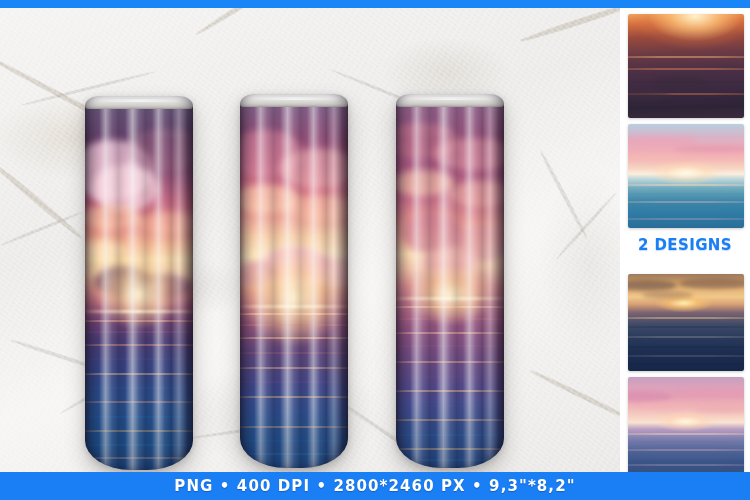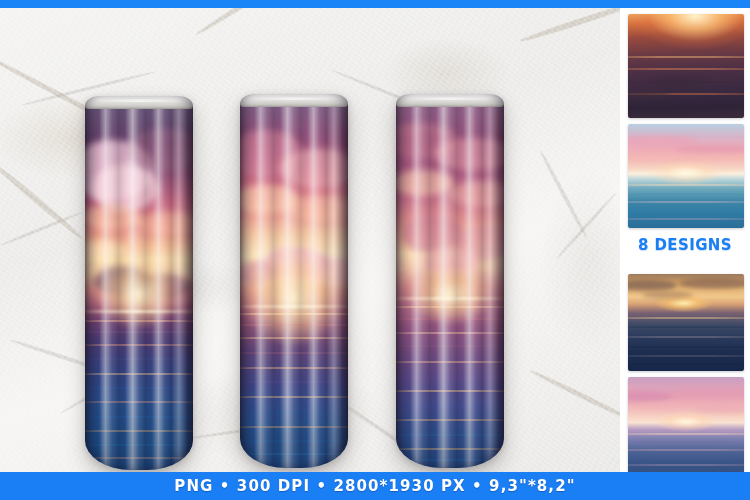--- a/index.html
+++ b/index.html
@@ -424,21 +424,21 @@
       <div class="tcl" style="left:-10%; top:12%; width:70%; height:9%;  background:rgba(240,160,180,.55);"></div>
       <div class="tcl" style="left:40%;  top:20%; width:72%; height:8%;  background:rgba(226,146,170,.48);"></div>
       <div class="tcl" style="left:-6%;  top:30%; width:58%; height:6%;  background:rgba(248,186,186,.50);"></div>
       <div class="trip" style="top:58%; background:rgba(255,220,190,.45);"></div>
       <div class="trip" style="top:66%; background:rgba(70,150,180,.42);"></div>
       <div class="trip" style="top:74%; background:rgba(230,190,200,.38);"></div>
       <div class="trip" style="top:82%; background:rgba(50,130,170,.46);"></div>
       <div class="trip" style="top:90%; background:rgba(200,170,190,.34);"></div>
     </div>
 
-    <div class="designs-label">8 DESIGNS</div>
+    <div class="designs-label">2 DESIGNS</div>
 
     <div class="thumb th3">
       <div class="tart c"></div>
       <div class="tcl" style="left:-12%; top:6%;  width:54%; height:12%; background:rgba(108,82,78,.62);"></div>
       <div class="tcl" style="left:44%;  top:4%;  width:62%; height:11%; background:rgba(120,90,80,.58);"></div>
       <div class="tcl" style="left:12%;  top:18%; width:44%; height:8%;  background:rgba(150,112,86,.48);"></div>
       <div class="trip" style="top:44%; background:rgba(255,212,150,.42);"></div>
       <div class="trip" style="top:54%; background:rgba(36,56,84,.52);"></div>
       <div class="trip" style="top:64%; background:rgba(190,170,170,.30);"></div>
       <div class="trip" style="top:74%; background:rgba(26,44,74,.55);"></div>
@@ -454,16 +454,16 @@
       <div class="tcl" style="left:56%;  top:30%; width:52%; height:7%;  background:rgba(232,162,176,.48);"></div>
       <div class="trip" style="top:58%; background:rgba(255,214,190,.44);"></div>
       <div class="trip" style="top:66%; background:rgba(120,110,170,.42);"></div>
       <div class="trip" style="top:74%; background:rgba(240,180,190,.34);"></div>
       <div class="trip" style="top:82%; background:rgba(70,92,150,.46);"></div>
       <div class="trip" style="top:90%; background:rgba(220,170,190,.30);"></div>
     </div>
   </div>
 
   <div class="banner">
-    <span>PNG • 300 DPI • 2800*1930 PX • 9,3"*8,2"</span>
+    <span>PNG • 400 DPI • 2800*2460 PX • 9,3"*8,2"</span>
   </div>
 
 </div>
 
 </body></html>

